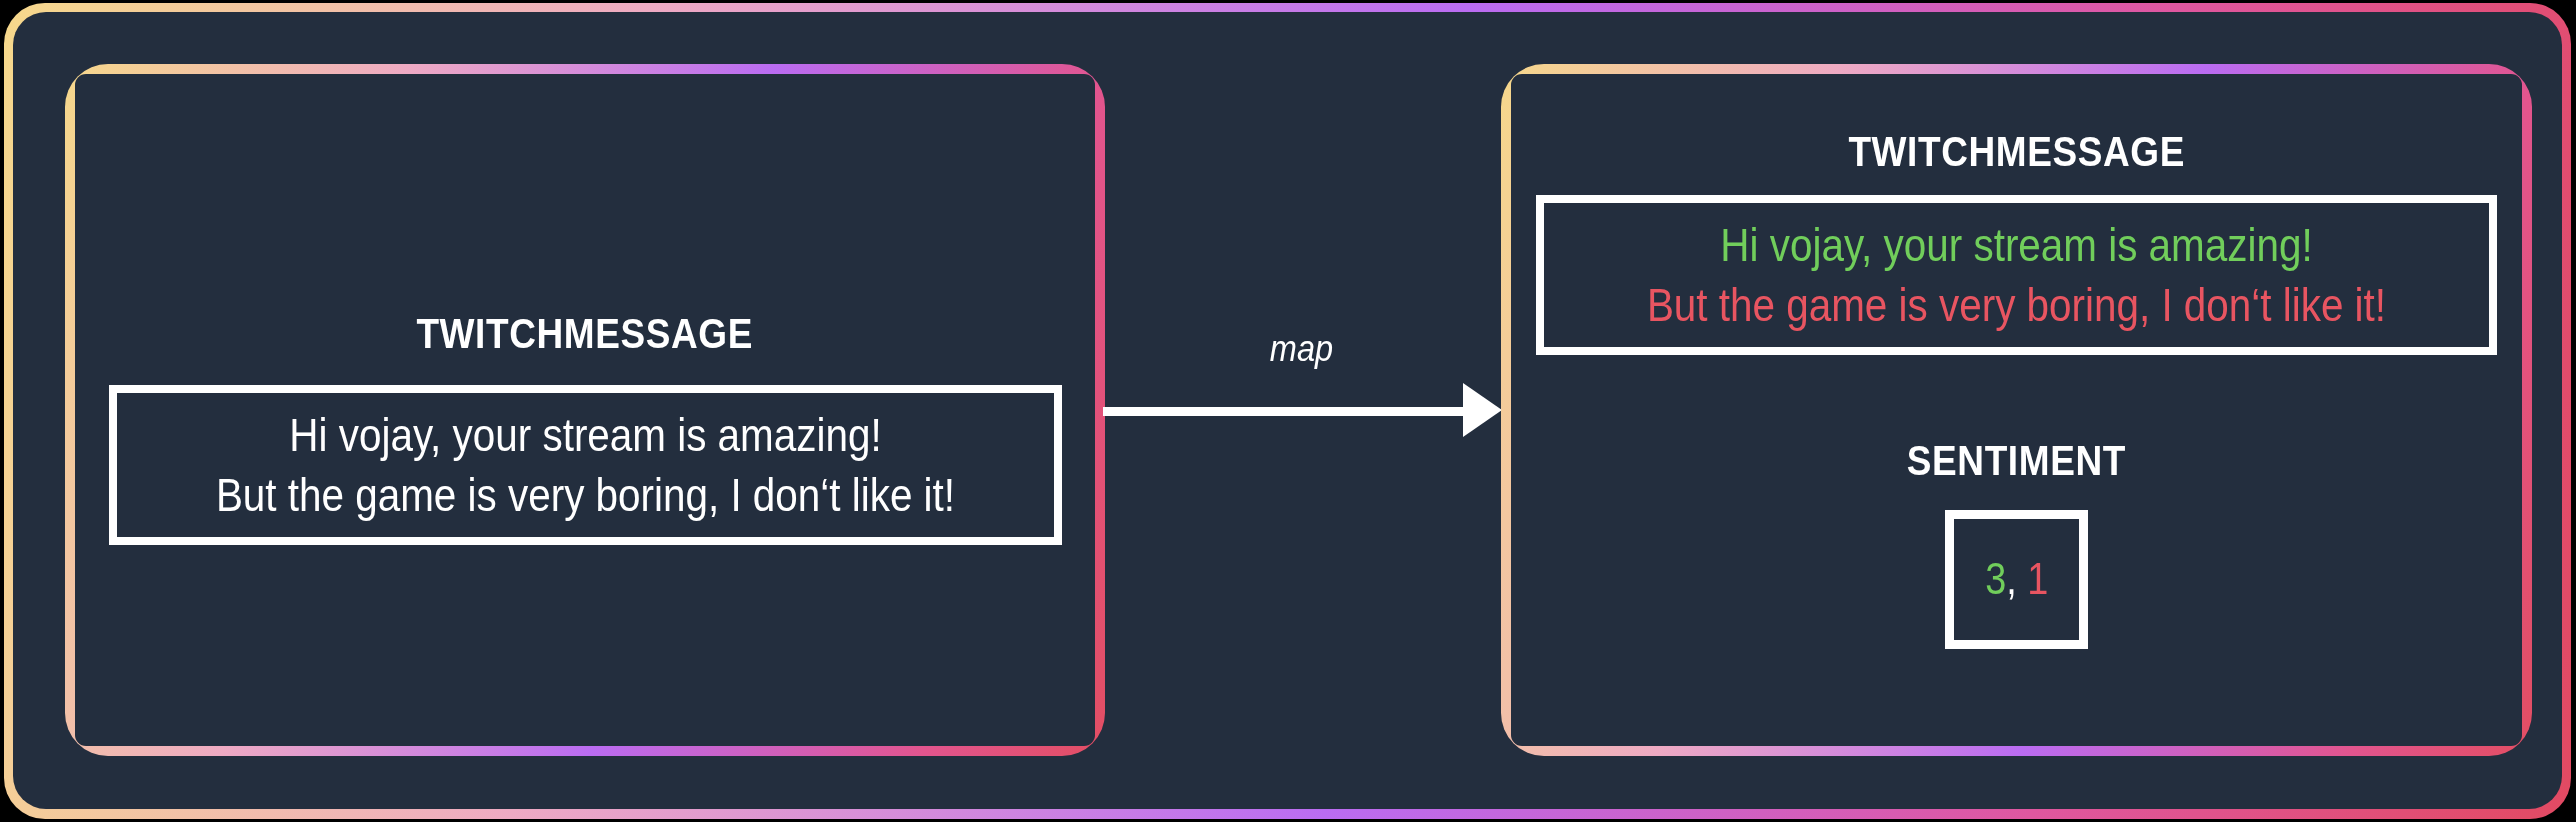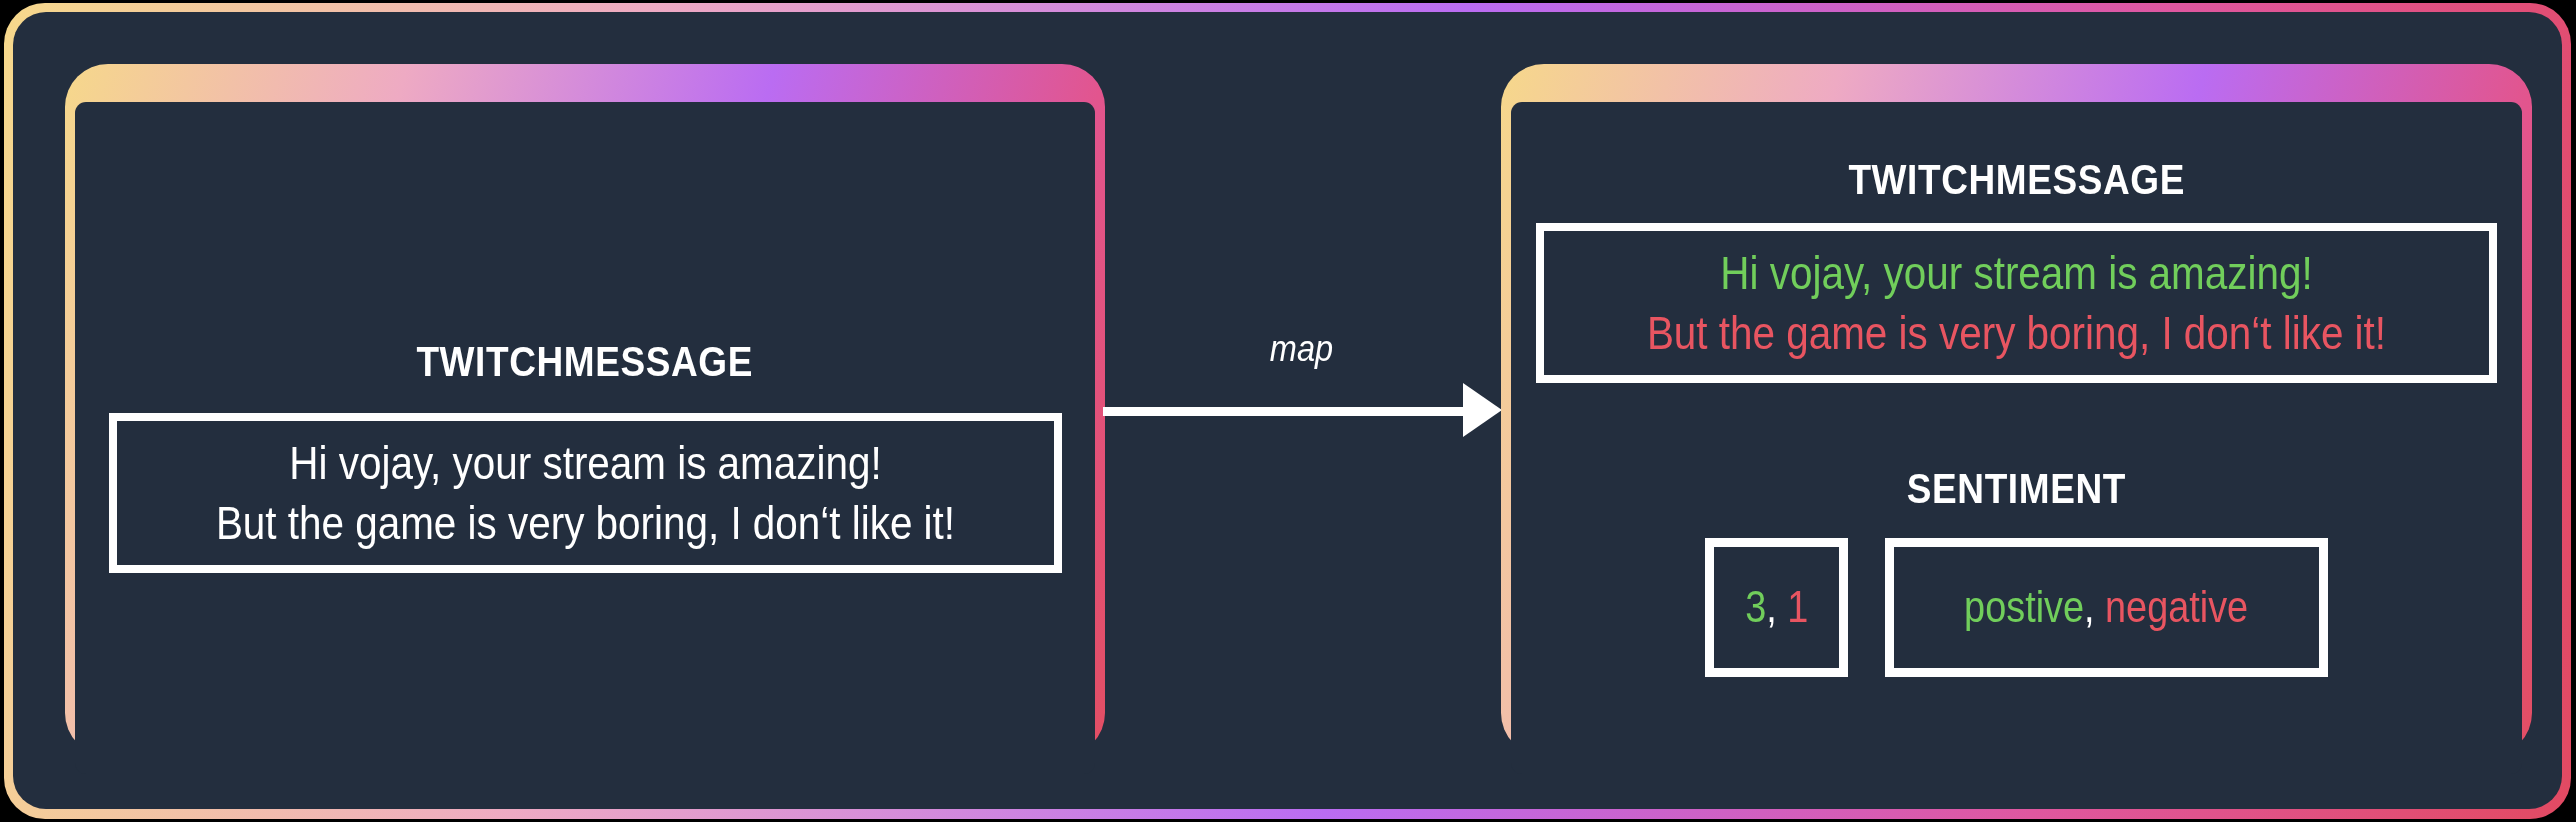--- a/index.html
+++ b/index.html
@@ -45,21 +45,20 @@
   .card.left-card  { left: 65px;   width: 1040px; }
   .card.right-card { left: 1501px; width: 1031px; }
   .card-inner {
     width: 100%; height: 100%;
     border-radius: 11px;
     background: #232e3e;
     display: flex;
     flex-direction: column;
     align-items: center;
     box-sizing: border-box;
-    margin-top: 28px;
   }
   .card-inner.left-content  { justify-content: center; padding-top: 33px; }
   .card-inner.right-content { justify-content: flex-start; padding-top: 52px; }
 
   .card-title {
     color: #ffffff;
     font-size: 43px;
     font-weight: bold;
     letter-spacing: 0.7px;
     white-space: nowrap;
@@ -166,22 +165,17 @@
       </div>
 
       <div class="card-title sentiment-title condensed">SENTIMENT</div>
 
       <div class="sent-row">
         <div class="sent-box scores-box">
           <div class="sent-text condensed">
             <span class="positive">3</span><span class="white">, </span><span class="negative">1</span>
           </div>
         </div>
-        <div class="sent-box labels-box">
-          <div class="sent-text condensed">
-            <span class="positive">postive</span><span class="white">, </span><span class="negative">negative</span>
-          </div>
-        </div>
       </div>
     </div>
   </div>
 </div>
 
 
 </body></html>

